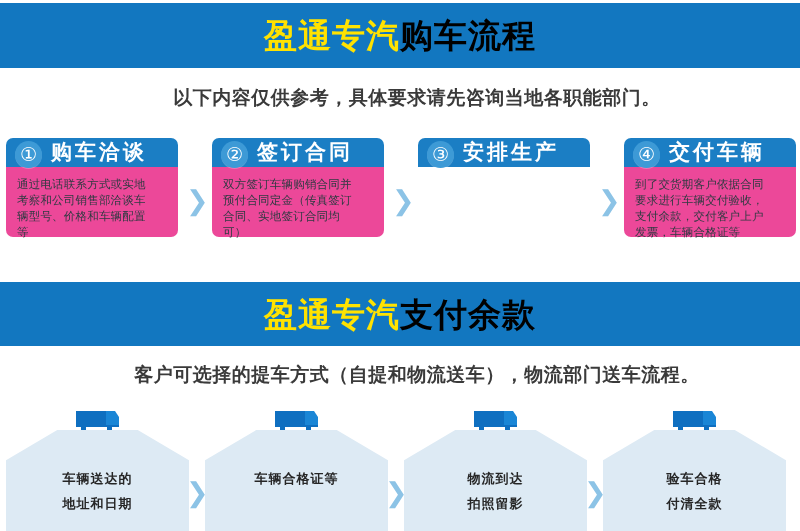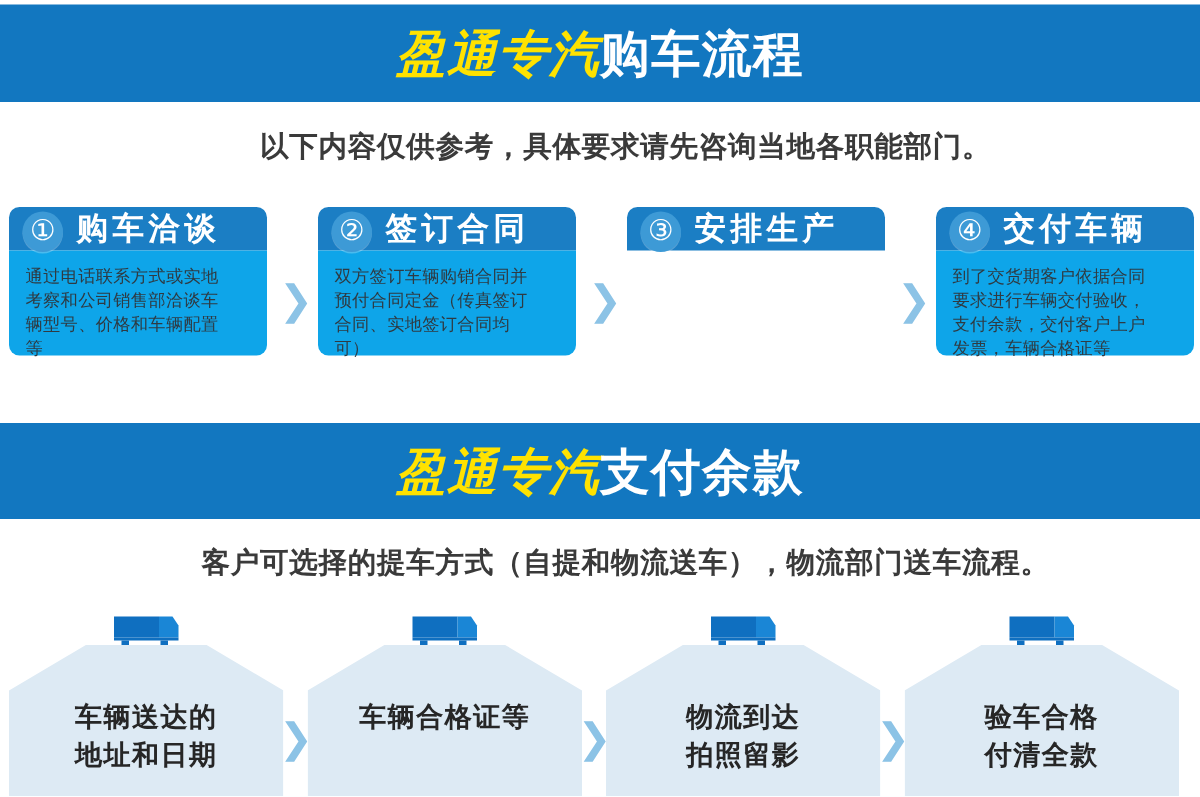--- a/index.html
+++ b/index.html
@@ -28,22 +28,22 @@
   #banner-1 { top: 3px;   height: 65px; }
   #banner-2 { top: 282px; height: 64px; }
 
   .banner-title {
     font-size: 33px;
     font-weight: bold;
     letter-spacing: 1px;
     line-height: 1;
     white-space: nowrap;
   }
-  .brand  { color: #ffe200; font-style: italic; }
-  .phrase { color: #ffffff; }
+  .brand  { color: #ffe200; }
+  .phrase { color: #000000; }
 
   
   .subcaption {
     position: absolute;
     left: 0;
     width: 800px;
     text-align: center;
     color: #3a3a3a;
     font-size: 19px;
     font-weight: bold;
@@ -104,21 +104,21 @@
     line-height: 29px;
     color: #ffffff;
     font-size: 21px;
     font-weight: bold;
     letter-spacing: 3px;
     white-space: nowrap;
   }
   .step-body {
     position: relative;
     height: 70px;
-    background: #0ea5e9;
+    background: #ec4899;
     border-radius: 0 0 7px 7px;
     padding: 9px 22px 0 11px;
     box-sizing: border-box;
   }
   .step-text {
     color: #2f3a42;
     font-size: 11.5px;
     line-height: 16px;
     letter-spacing: 0.2px;
     word-break: break-all;
@@ -165,21 +165,21 @@
     background: #ddeaf4;
     clip-path: polygon(0% 30%, 28% 0%, 72% 0%, 100% 30%, 100% 100%, 0% 100%);
   }
   .logi-text {
     position: absolute;
     left: 0;
     top: 36px;
     width: 100%;
     text-align: center;
     color: #262626;
-    font-size: 18px;
+    font-size: 13px;
     font-weight: bold;
     line-height: 25px;
     letter-spacing: 1px;
   }
   .logi-text span { display: block; }
 
   
   .truck {
     position: absolute;
     top: -21px;

